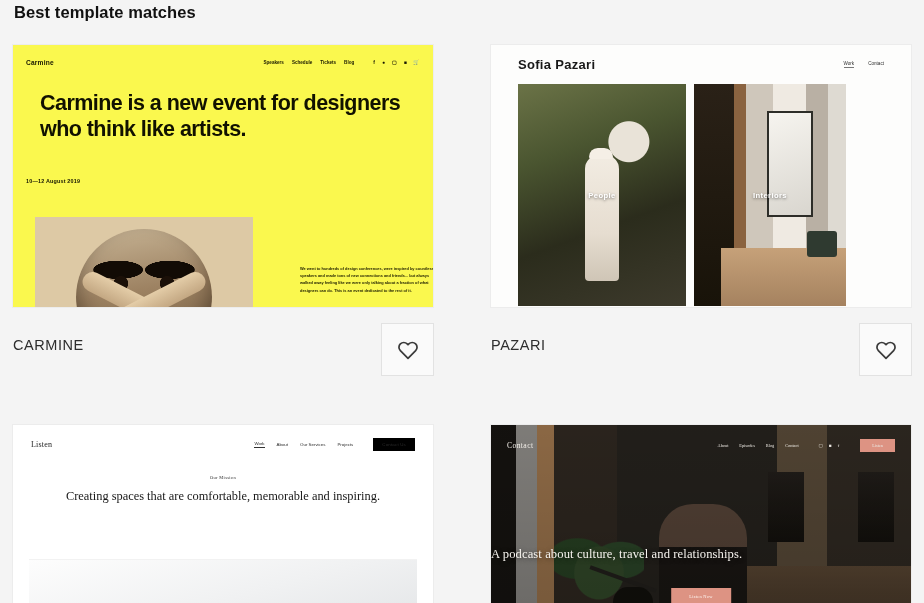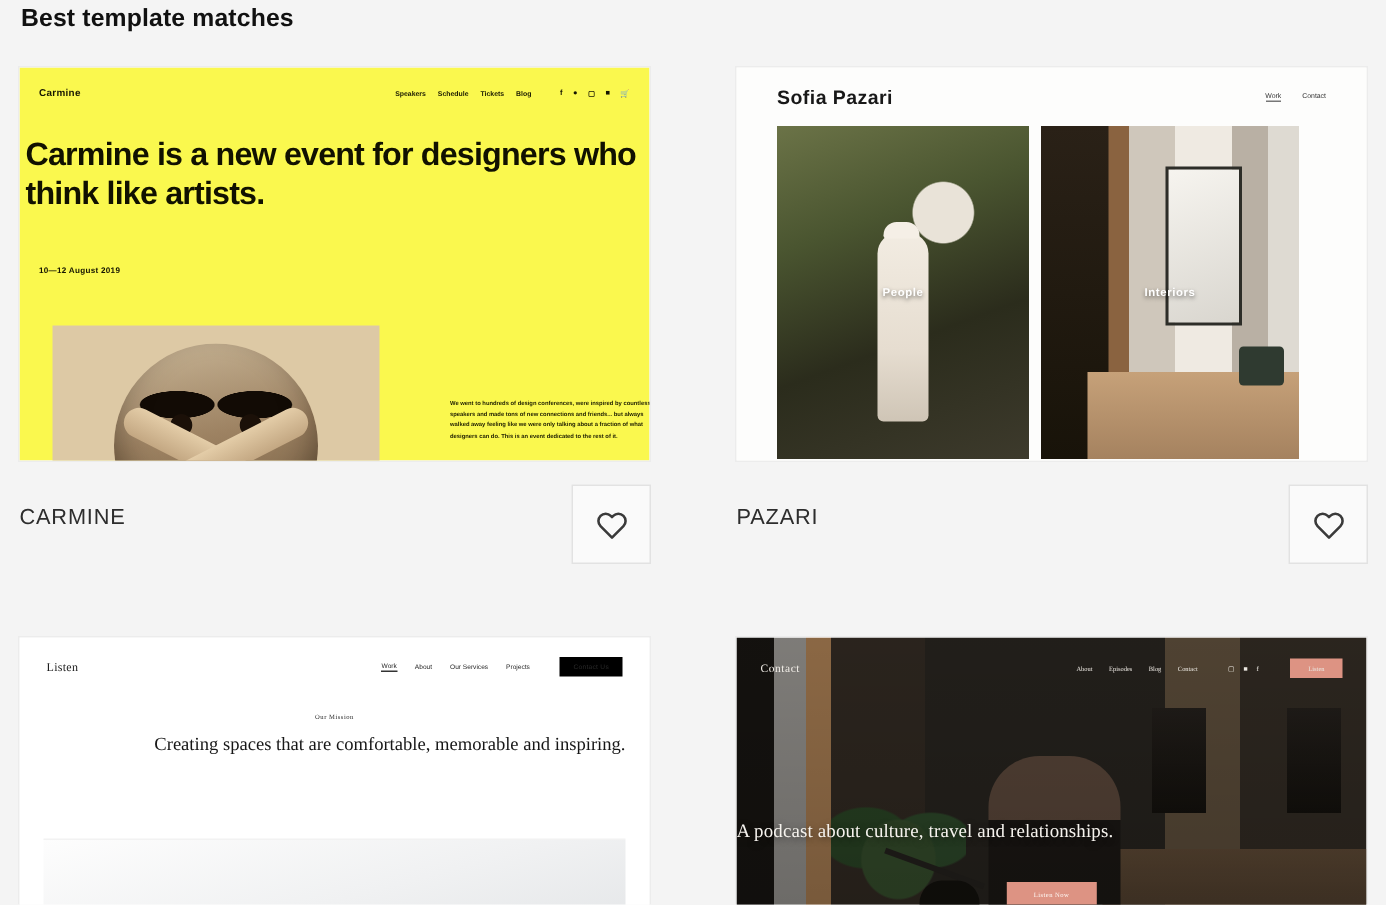--- a/index.html
+++ b/index.html
@@ -55,21 +55,21 @@
   .cm-nav {
     position: absolute; top: 9px; left: 0; right: 0; height: 16px;
     display: flex; align-items: center; padding: 0 13px;
   }
   .cm-logo { font-size: 6.6px; font-weight: 800; color: #151500; letter-spacing: .2px; }
   .cm-links { margin-left: auto; display: flex; align-items: center; gap: 8px; }
   .cm-links span { font-size: 4.6px; color: #1a1a00; font-weight: 600; }
   .cm-icons { display: flex; align-items: center; gap: 7px; margin-left: 11px; }
   .cm-icons i { font-style: normal; font-size: 5px; color: #141400; display: block; }
   .cm-head {
-    position: absolute; left: 4px; top: 46px;
+    position: absolute; left: 27px; top: 46px;
     font-size: 21.5px; line-height: 25.5px; font-weight: 800;
     color: #111100; letter-spacing: -.55px;
   }
   .cm-date {
     position: absolute; left: 13px; top: 133px;
     font-size: 5.4px; font-weight: 800; color: #141400; letter-spacing: .2px;
   }
   .cm-art {
     position: absolute; left: 22px; top: 172px;
     width: 218px; height: 92px; background: #ddc9a5; overflow: hidden;
@@ -102,21 +102,21 @@
   .pz-logo { font-size: 13px; font-weight: 700; color: #181818; letter-spacing: .3px; }
   .pz-links { margin-left: auto; display: flex; gap: 14px; }
   .pz-links span { font-size: 4.6px; color: #303030; }
   .pz-links span.on { border-bottom: 1px solid #777; padding-bottom: 1px; }
   .pz-gallery { position: absolute; left: 27px; top: 39px; display: flex; gap: 8px; border-radius: 19px; }
   .pz-tile { position: relative; overflow: hidden; }
   .pz-tile.a { width: 168px; height: 222px;
     background:
       radial-gradient(circle at 66% 26%, #e9e3d8 0 20px, transparent 21px),
       linear-gradient(160deg, #6b7347 0%, #4a5530 30%, #2b2c1c 62%, #3d3a2c 100%); }
-  .pz-tile.b { width: 172px; height: 222px;
+  .pz-tile.b { width: 152px; height: 222px;
     background:
       linear-gradient(90deg, #3a2a1c 0 18%, #8a6340 18% 34%, #cfc7bb 34% 52%, #efeae2 52% 74%, #b9b0a4 74% 88%, #dedad2 88% 100%); }
   .pz-person {
     position: absolute; left: 40%; top: 32%; width: 34px; height: 126px; border-radius: 14px 14px 4px 4px;
     background: linear-gradient(180deg, #f2ece2 0%, #e6ddd0 62%, #cfc5b6 100%);
   }
   .pz-hat { position: absolute; left: 42%; top: 29%; width: 24px; height: 11px; border-radius: 12px 12px 3px 3px; background: #f5efe6; }
   .pz-dark { position: absolute; left: 0; top: 0; width: 26%; height: 100%; background: linear-gradient(180deg,#2a2117,#181309); }
   .pz-win { position: absolute; left: 48%; top: 12%; width: 30%; height: 48%; background: linear-gradient(160deg,#f6f4ef,#d9d6cf); border: 2px solid #2d2d28; }
   .pz-floor { position: absolute; left: 18%; bottom: 0; width: 82%; height: 26%; background: linear-gradient(180deg,#c6a179,#a5825f); }
@@ -133,21 +133,21 @@
   .bg-logo { font-size: 8px; color: #1b1b1b; font-family: "Liberation Serif", serif; letter-spacing: .2px; }
   .bg-links { margin-left: auto; display: flex; align-items: center; gap: 12px; }
   .bg-links span { font-size: 4.4px; color: #2a2a2a; }
   .bg-links span.on { border-bottom: 1px solid #333; padding-bottom: 1px; }
   .bg-cta { background: #000; color: #fff; font-size: 4.2px; padding: 4px 9px; margin-left: 8px; letter-spacing: .2px; }
   .bg-kicker {
     position: absolute; left: 0; right: 0; top: 50px; text-align: center;
     font-size: 4.4px; color: #2b2b2b; font-family: "Liberation Serif", serif; letter-spacing: .35px;
   }
   .bg-head {
-    position: absolute; left: 0; right: 16px; top: 62px; text-align: right;
+    position: absolute; left: 0; right: 0; top: 62px; text-align: center;
     font-size: 12.4px; line-height: 18px; color: #171717;
     font-family: "Liberation Serif", serif;
   }
   .bg-photo {
     position: absolute; left: 16px; right: 16px; top: 134px; bottom: 0;
     background: linear-gradient(165deg, #fdfdfd 0%, #f0f1f2 40%, #e4e6e8 72%, #eceef0 100%);
     border-top: 1px solid #f2f2f2;
   }
   .bg-photo::after {
     content: ""; position: absolute; left: 4%; bottom: 0; width: 9px; height: 26px;

